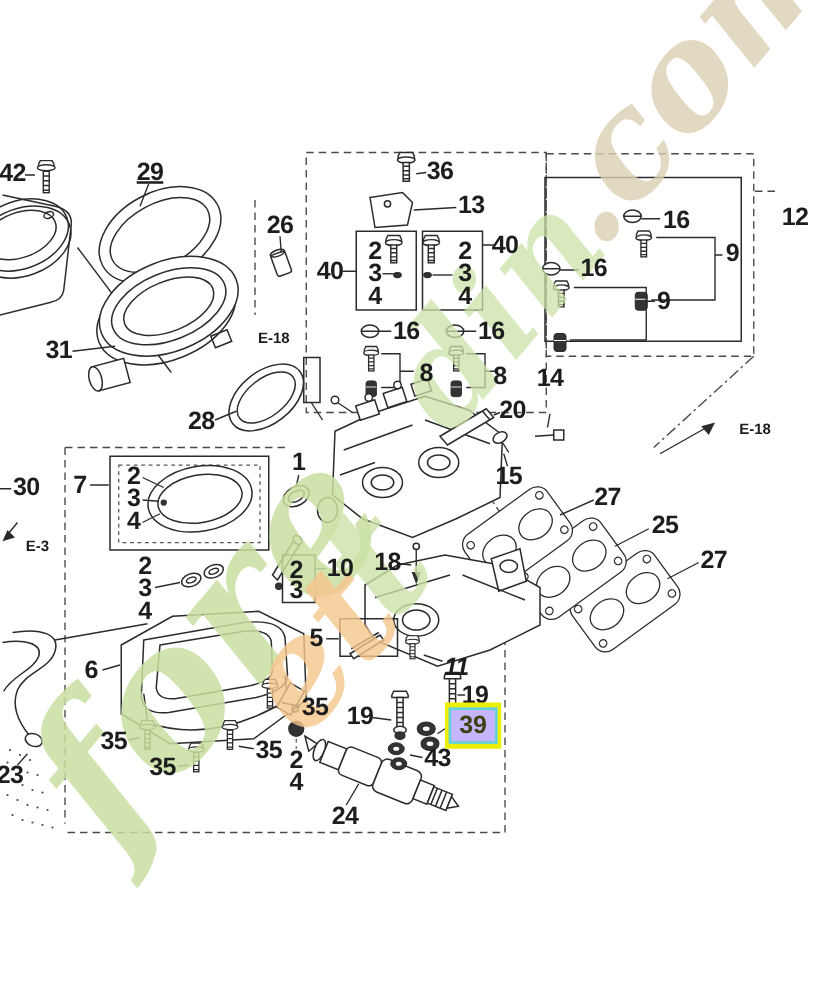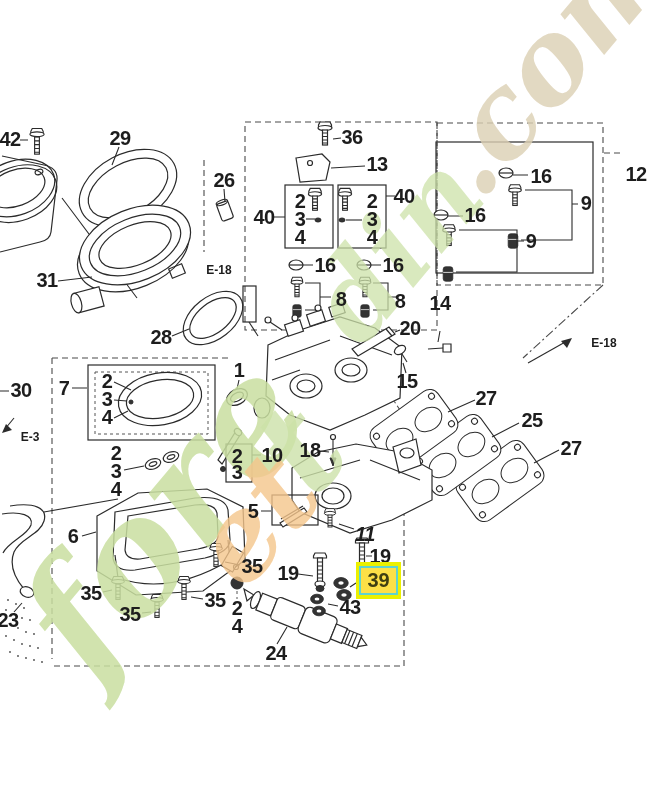--- a/index.html
+++ b/index.html
@@ -385,21 +385,21 @@
   <div id="wm-layer">
       <div class="wm" style="left: -8px; top: 600px; font-size: 155px; color: rgb(201, 223, 160); opacity: 0.85; transform: rotate(-50deg);">fore</div>
       <div class="wm" style="left: 230px; top: 430px; font-size: 130px; color: rgb(205, 226, 169); opacity: 0.8; transform: rotate(-50deg);">t</div>
       <div class="wm" style="left: 170px; top: 530px; font-size: 115px; color: rgb(245, 198, 140); opacity: 0.8; transform: rotate(-50deg);">et</div>
       <div class="wm" style="left: 290px; top: 290px; font-size: 110px; color: rgb(205, 226, 169); opacity: 0.75; transform: rotate(-50deg);">din</div>
       <div class="wm" style="left: 405px; top: 140px; font-size: 115px; color: rgb(220, 208, 180); opacity: 0.8; transform: rotate(-50deg);">.com</div>
     </div>
 
   <div id="callout-layer">
       <div class="callout" style="left: 10px; top: 139px;">42</div>
-      <div class="callout" style="left: 120px; top: 138px;">29</div>
+      <div class="callout" style="left: 120px; top: 138px; text-decoration: underline;">29</div>
       <div class="callout" style="left: 224px; top: 180px;">26</div>
       <div class="callout" style="left: 47px; top: 280px;">31</div>
       <div class="callout ref" style="left: 219px; top: 270px;">E-18</div>
       <div class="callout" style="left: 161px; top: 337px;">28</div>
       <div class="callout" style="left: 21px; top: 390px;">30</div>
       <div class="callout ref" style="left: 30px; top: 437px;">E-3</div>
       <div class="callout" style="left: 8px; top: 620px;">23</div>
       <div class="callout" style="left: 352px; top: 137px;">36</div>
       <div class="callout" style="left: 377px; top: 164px;">13</div>
       <div class="callout" style="left: 264px; top: 217px;">40</div>
@@ -447,16 +447,16 @@
       <div class="callout" style="left: 73px; top: 536px;">6</div>
       <div class="callout" style="left: 237px; top: 608px;">2</div>
       <div class="callout" style="left: 237px; top: 626px;">4</div>
       <div class="callout" style="left: 276px; top: 653px;">24</div>
       <div class="callout" style="left: 486px; top: 398px;">27</div>
       <div class="callout" style="left: 532px; top: 420px;">25</div>
       <div class="callout" style="left: 571px; top: 448px;">27</div>
     </div>
 
   <div id="hl39" style="left: 356px; top: 562px; width: 45px; height: 37px; background: rgb(235, 240, 0); align-items: center; justify-content: center;">
-    <div class="inner" style="border: 2px solid rgb(95, 211, 207); color: rgb(63, 63, 18); background: #fde047; width: 35px; height: 25px;">39</div>
+    <div class="inner" style="border: 2px solid rgb(95, 211, 207); color: rgb(63, 63, 18); background: #c4b5fd; width: 35px; height: 25px;">39</div>
   </div>
 
 </div>
 
 </body></html>

